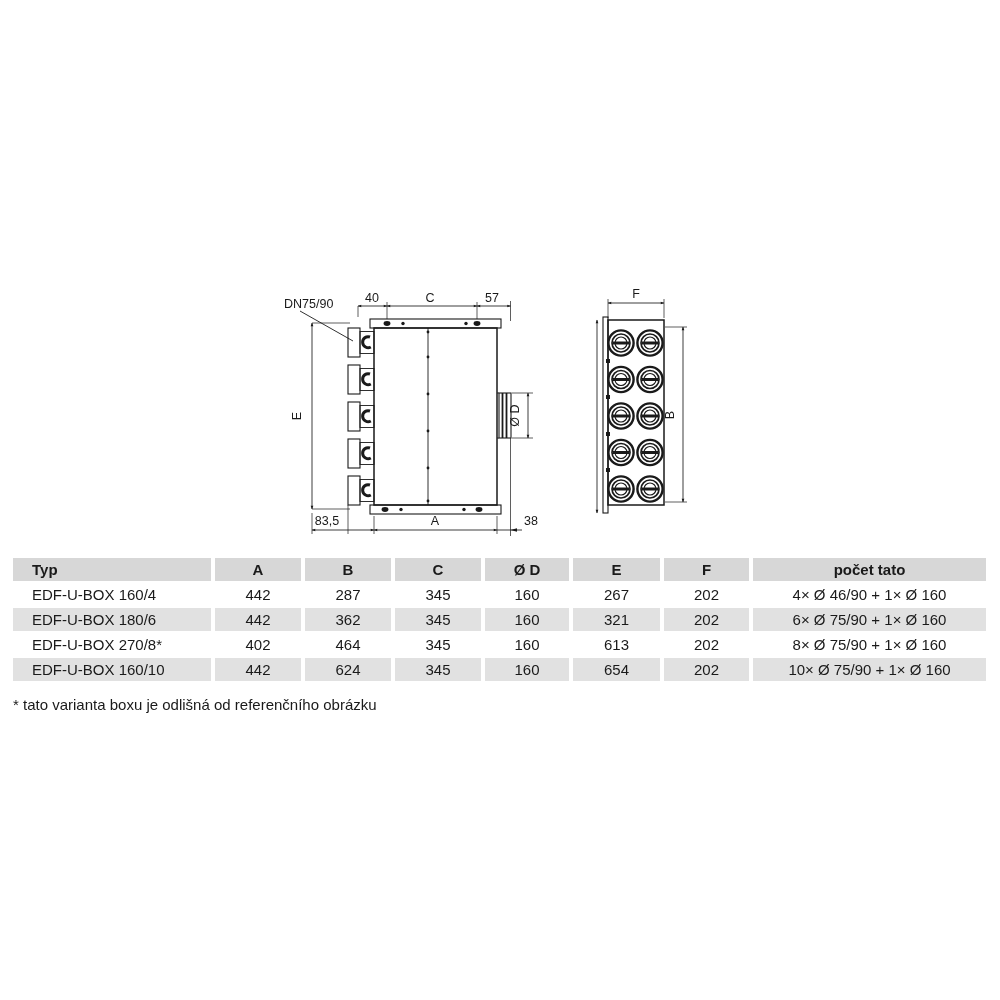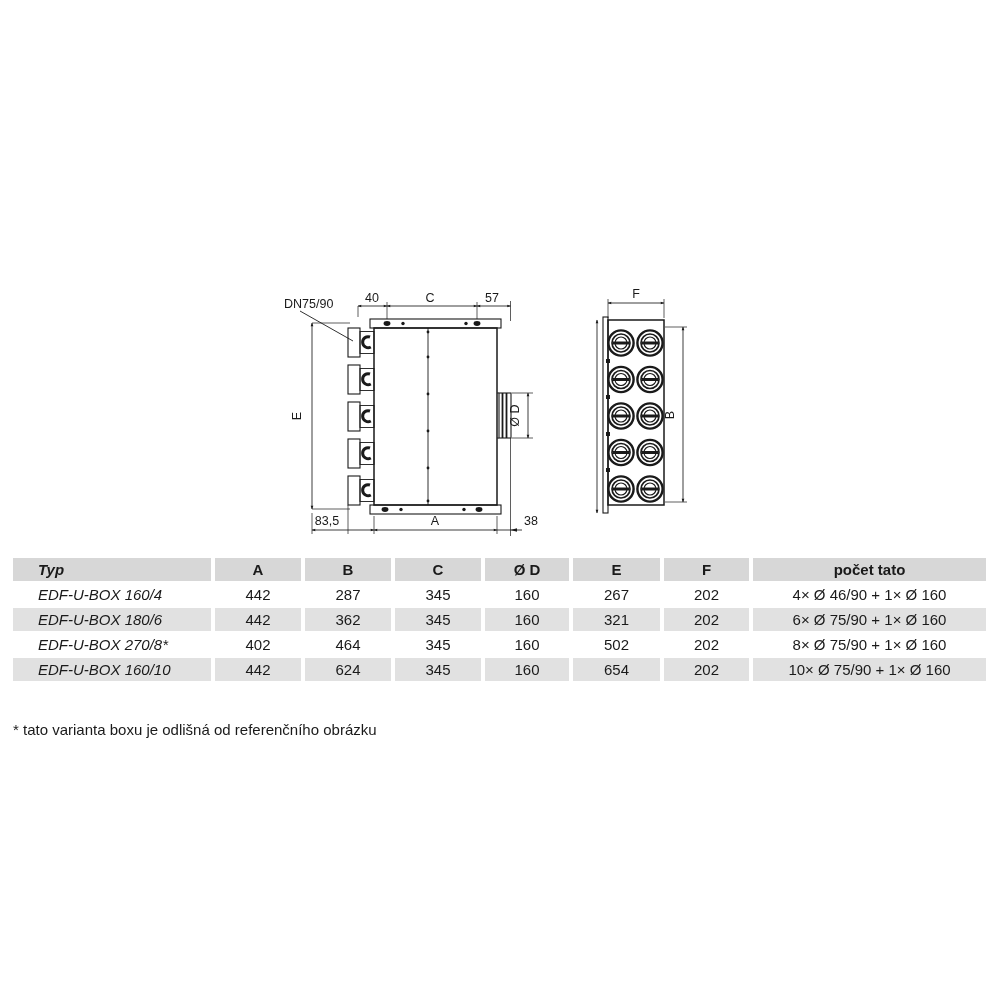--- a/index.html
+++ b/index.html
@@ -24,22 +24,22 @@
     column-gap:4px; row-gap:2px;
     font-size:15px;
   }
   .t-row { display:contents; }
   .cell {
     height:23px; display:flex; align-items:center; justify-content:center;
     background:#e1e1e1; white-space:nowrap; overflow:hidden;
   }
   .hd .cell { background:#d7d7d7; font-weight:bold; }
   .row-w .cell { background:#ffffff; }
-  .c0 { justify-content:flex-start; padding-left:25px;font-style:italic; }
-  .footnote { position:absolute; left:13px; top:721px; font-size:15px; }
+  .c0 { justify-content:flex-start; padding-left:19px; }
+  .footnote { position:absolute; left:13px; top:696px; font-size:15px; }
 </style>
 </head>
 <body>
 
 <div class="diagram">
 <svg viewBox="0 0 500 290" width="500" height="290">
   <defs>
     <marker id="arr" viewBox="0 0 10 10" refX="9.5" refY="5" markerWidth="8" markerHeight="4" orient="auto-start-reverse">
       <path d="M0 1 L10 5 L0 9 z" fill="#1a1a1a"></path>
     </marker>
@@ -223,21 +223,21 @@
     <div class="cell">202</div>
     <div class="cell">6× Ø 75/90 + 1× Ø 160</div>
   </div>
 
   <div class="t-row row-w">
     <div class="cell c0">EDF-U-BOX 270/8*</div>
     <div class="cell">402</div>
     <div class="cell">464</div>
     <div class="cell">345</div>
     <div class="cell">160</div>
-    <div class="cell">502</div>
+    <div class="cell">613</div>
     <div class="cell">202</div>
     <div class="cell">8× Ø 75/90 + 1× Ø 160</div>
   </div>
 
   <div class="t-row">
     <div class="cell c0">EDF-U-BOX 160/10</div>
     <div class="cell">442</div>
     <div class="cell">624</div>
     <div class="cell">345</div>
     <div class="cell">160</div>

